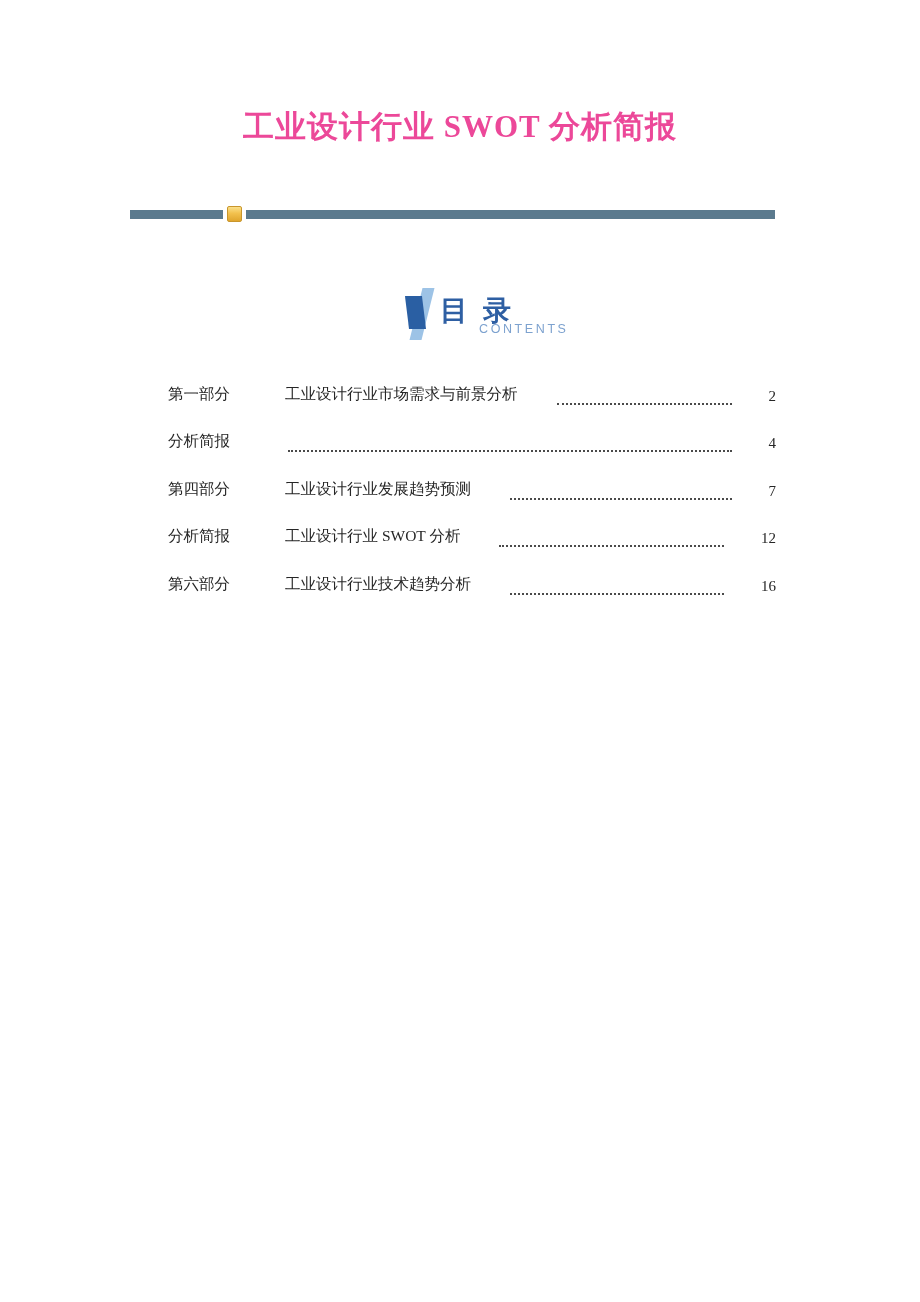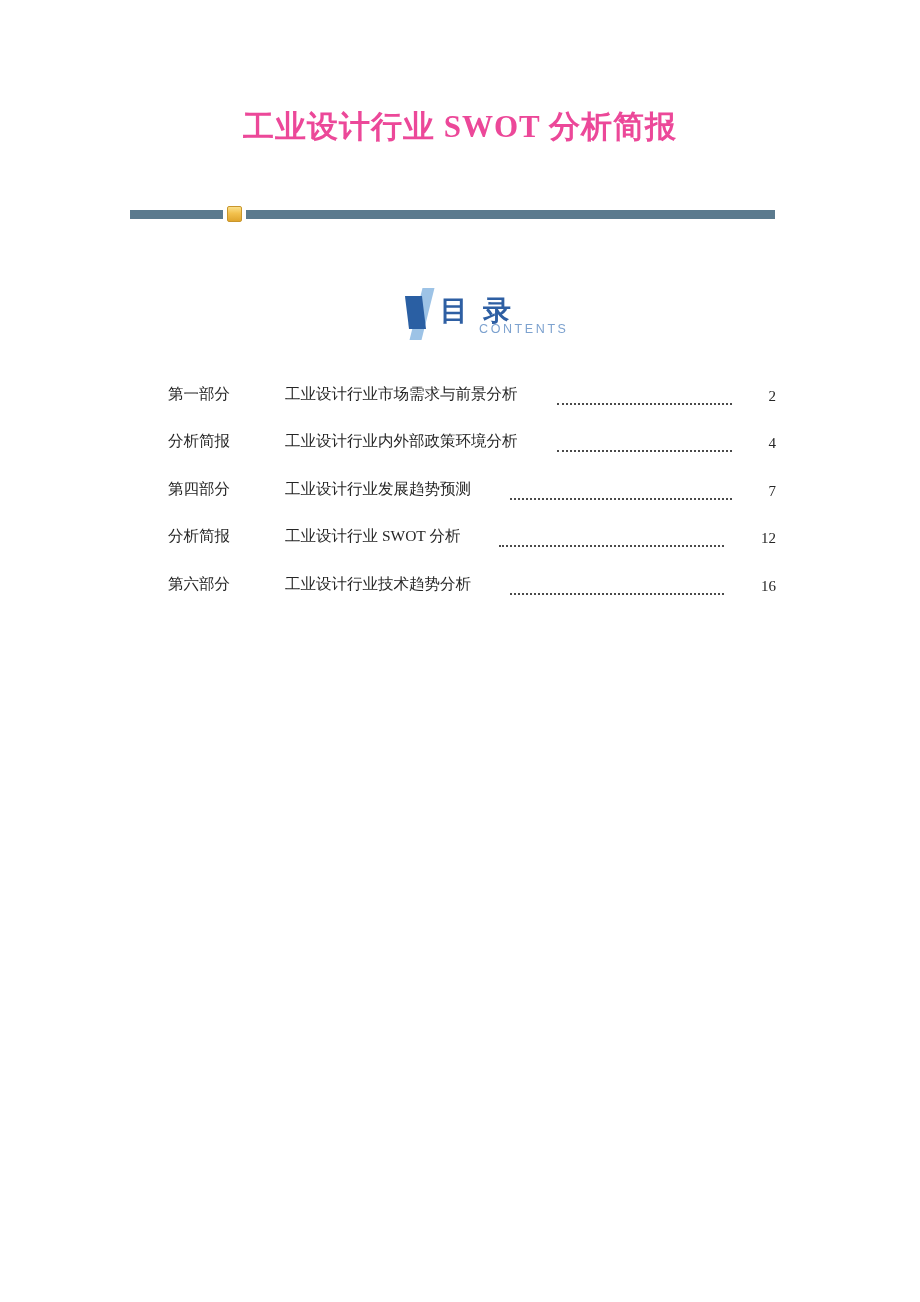--- a/index.html
+++ b/index.html
@@ -169,21 +169,20 @@
 
     <div class="toc-row">
       <span class="toc-part">第一部分</span>
       <span class="toc-title">工业设计行业市场需求与前景分析</span>
       <span class="toc-leader"></span>
       <span class="toc-page">2</span>
     </div>
 
     <div class="toc-row">
       <span class="toc-part">分析简报</span>
-      <span class="toc-title">工业设计行业内外部政策环境分析</span>
       <span class="toc-leader"></span>
       <span class="toc-page">4</span>
     </div>
 
     <div class="toc-row">
       <span class="toc-part">第四部分</span>
       <span class="toc-title">工业设计行业发展趋势预测</span>
       <span class="toc-leader"></span>
       <span class="toc-page">7</span>
     </div>

